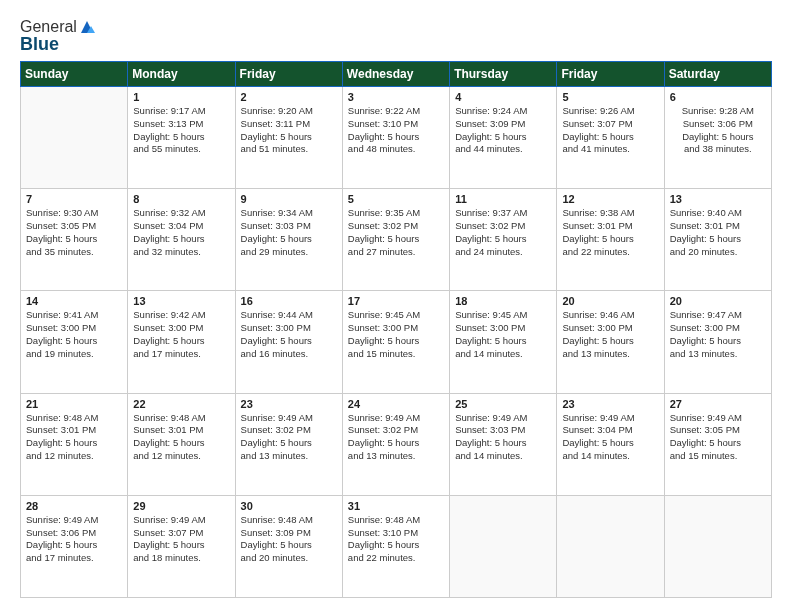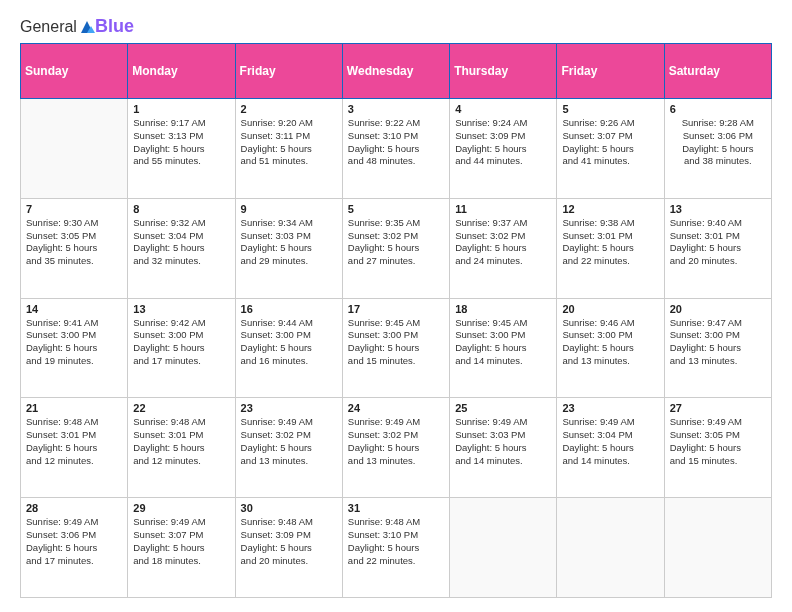--- a/index.html
+++ b/index.html
@@ -18,47 +18,47 @@
       flex-direction: column;
     }
     .header {
       display: flex;
       justify-content: space-between;
       align-items: flex-start;
       margin-bottom: 6px;
     }
     .logo {
       display: flex;
-      flex-direction: row;
+      flex-direction: column;
       align-items: flex-start;
     }
     .logo-general { color: #333; }
-    .logo-blue { color: #8b5cf6; }
+    .logo-blue { color: #0c4a6e; }
     .title-block {
       text-align: right;
     }
     .month-title {
       font-size: 32px;
       font-weight: bold;
       color: #333;
     }
     .location {
       font-size: 14px;
       color: #555;
     }
     .calendar {
       flex: 1;
       border-collapse: collapse;
       width: 100%;
       font-size: 10.5px;
     }
     .calendar th {
-      background: #ec4899;
+      background: #14532d;
       color: #fff;
-      padding: 20px 4px;
+      padding: 5px 4px;
       text-align: left;
       font-size: 12px;
       font-weight: bold;
       border: 1px solid #1565c0;
     }
     .calendar td {
       vertical-align: top;
       border: 1px solid #ccc;
       padding: 4px 5px;
       width: calc(100% / 7);

